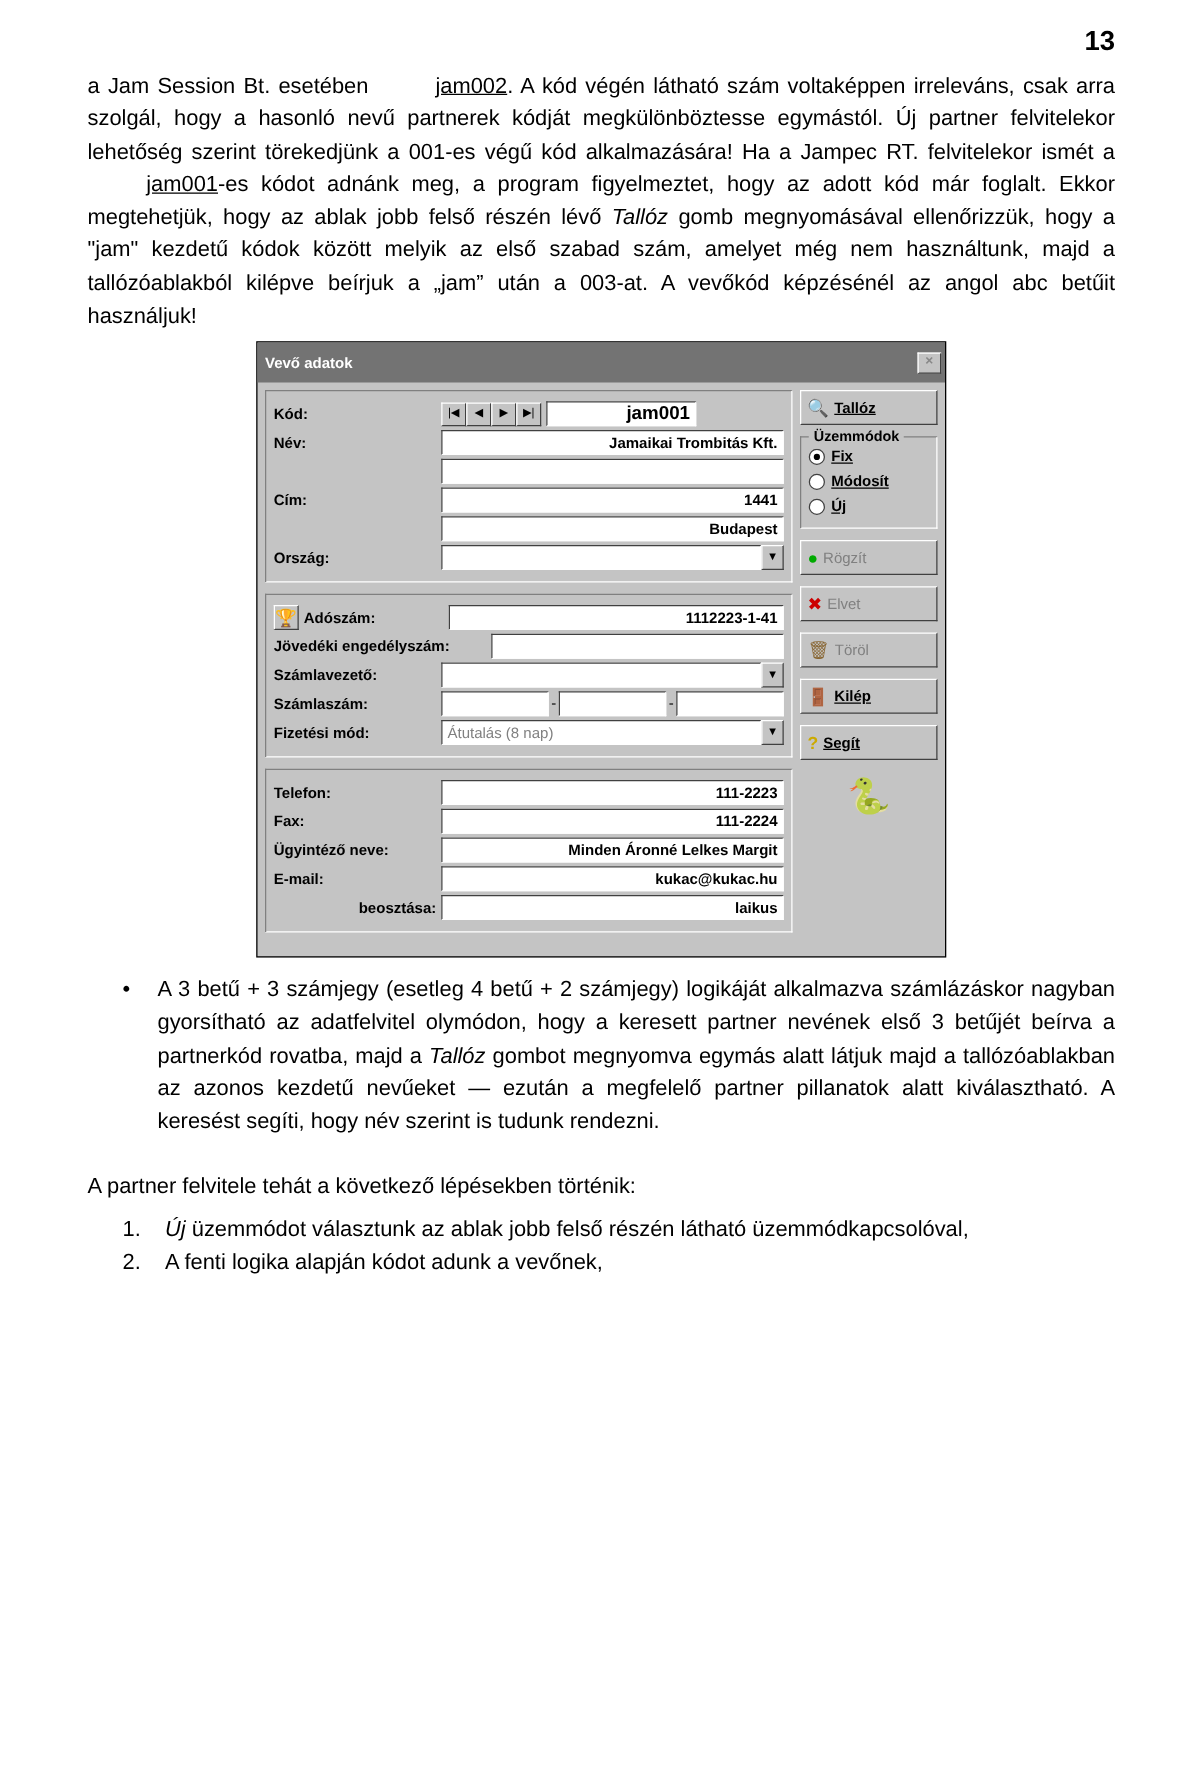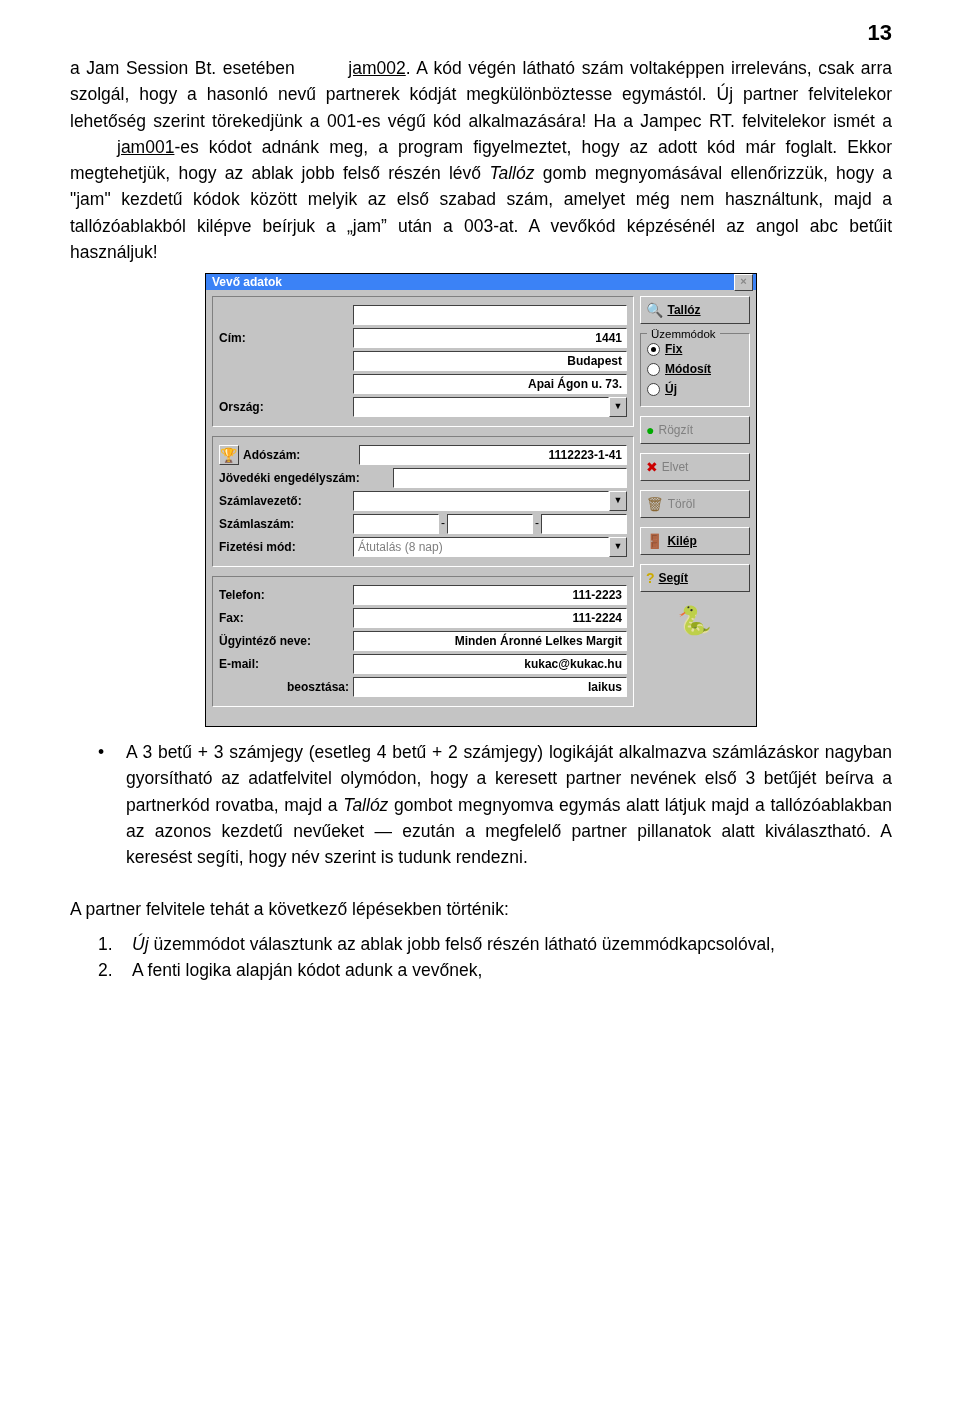--- a/index.html
+++ b/index.html
@@ -54,23 +54,23 @@
   .dialog {
     margin: 8px auto 12px auto;
     width: 550px;
     border: 1px solid #000;
     background: #c4c4c4;
     font-family: Tahoma, Arial, sans-serif;
     font-size: 12px;
     color: #000;
   }
   .titlebar {
-    background: #3b82f6;
+    background: #737373;
     color: #fff;
-    height: 16px;
+    height: 32px;
     display: flex;
     align-items: center;
     padding: 0 3px 0 6px;
     font-weight: bold;
     font-size: 12px;
   }
   .titlebar .titletext { flex: 1; }
   .titlebar .winbtn {
     width: 17px; height: 15px;
     background: #c4c4c4;
@@ -188,21 +188,21 @@
     border-right-color: #fff; border-bottom-color: #fff;
     padding: 4px 6px 6px 6px;
     position: relative;
     font-size: 12px;
   }
   .modegroup .legend {
     position: absolute;
     top: -8px; left: 6px;
     background: #c4c4c4;
     padding: 0 4px;
-    font-weight: normal;
+    font-weight: bold;
     font-size: 11.5px;
     text-align: center;
   }
   .radio-row {
     display: flex; align-items: center; gap: 5px;
     margin: 2px 0;
     font-weight: bold;
   }
   .radio-dot {
     width: 11px; height: 11px; border-radius: 50%;
@@ -238,34 +238,44 @@
 <div class="dialog">
   <div class="titlebar">
     <span class="titletext">Vevő adatok</span>
     <span class="winbtn">×</span>
   </div>
   <div class="mainrow">
     <div class="leftcol">
 
       <div class="group">
         <div class="fieldrow">
+          <span class="flab">Kód:</span>
+          <span class="navbtns">
+            <span class="navbtn">|◀</span>
+            <span class="navbtn">◀</span>
+            <span class="navbtn">▶</span>
+            <span class="navbtn">▶|</span>
+          </span>
+          <span class="field code">jam001</span>
+        </div>
+        <div class="fieldrow">
+          <span class="flab">Név:</span>
+          <span class="field">Jamaikai Trombitás Kft.</span>
+        </div>
+        <div class="fieldrow">
           <span class="flab"></span>
           <span class="field"></span>
         </div>
         <div class="fieldrow">
           <span class="flab">Cím:</span>
           <span class="field">1441</span>
         </div>
         <div class="fieldrow">
           <span class="flab"></span>
           <span class="field">Budapest</span>
-        </div>
-        <div class="fieldrow">
-          <span class="flab"></span>
-          <span class="field">Apai Ágon  u. 73.</span>
         </div>
         <div class="fieldrow">
           <span class="flab">Ország:</span>
           <span class="dd">
             <span class="field left"></span>
             <span class="arrow">▼</span>
           </span>
         </div>
       </div>
 

